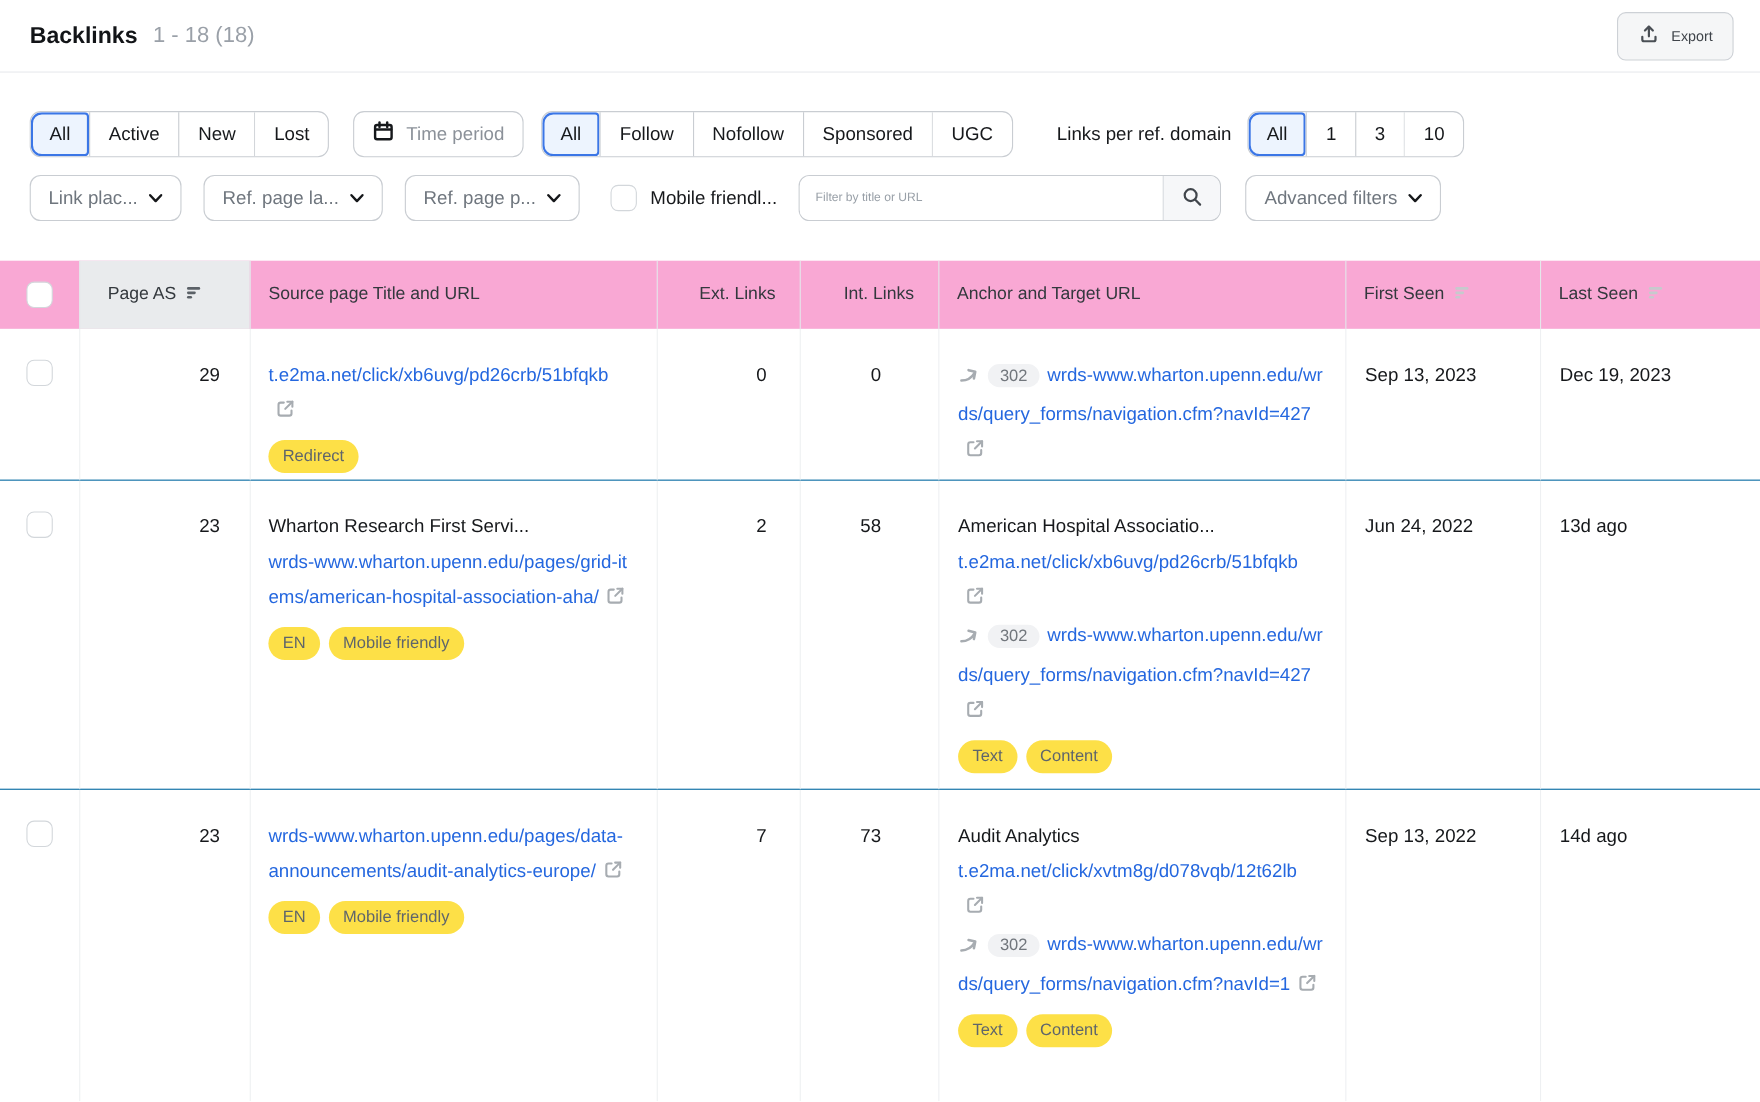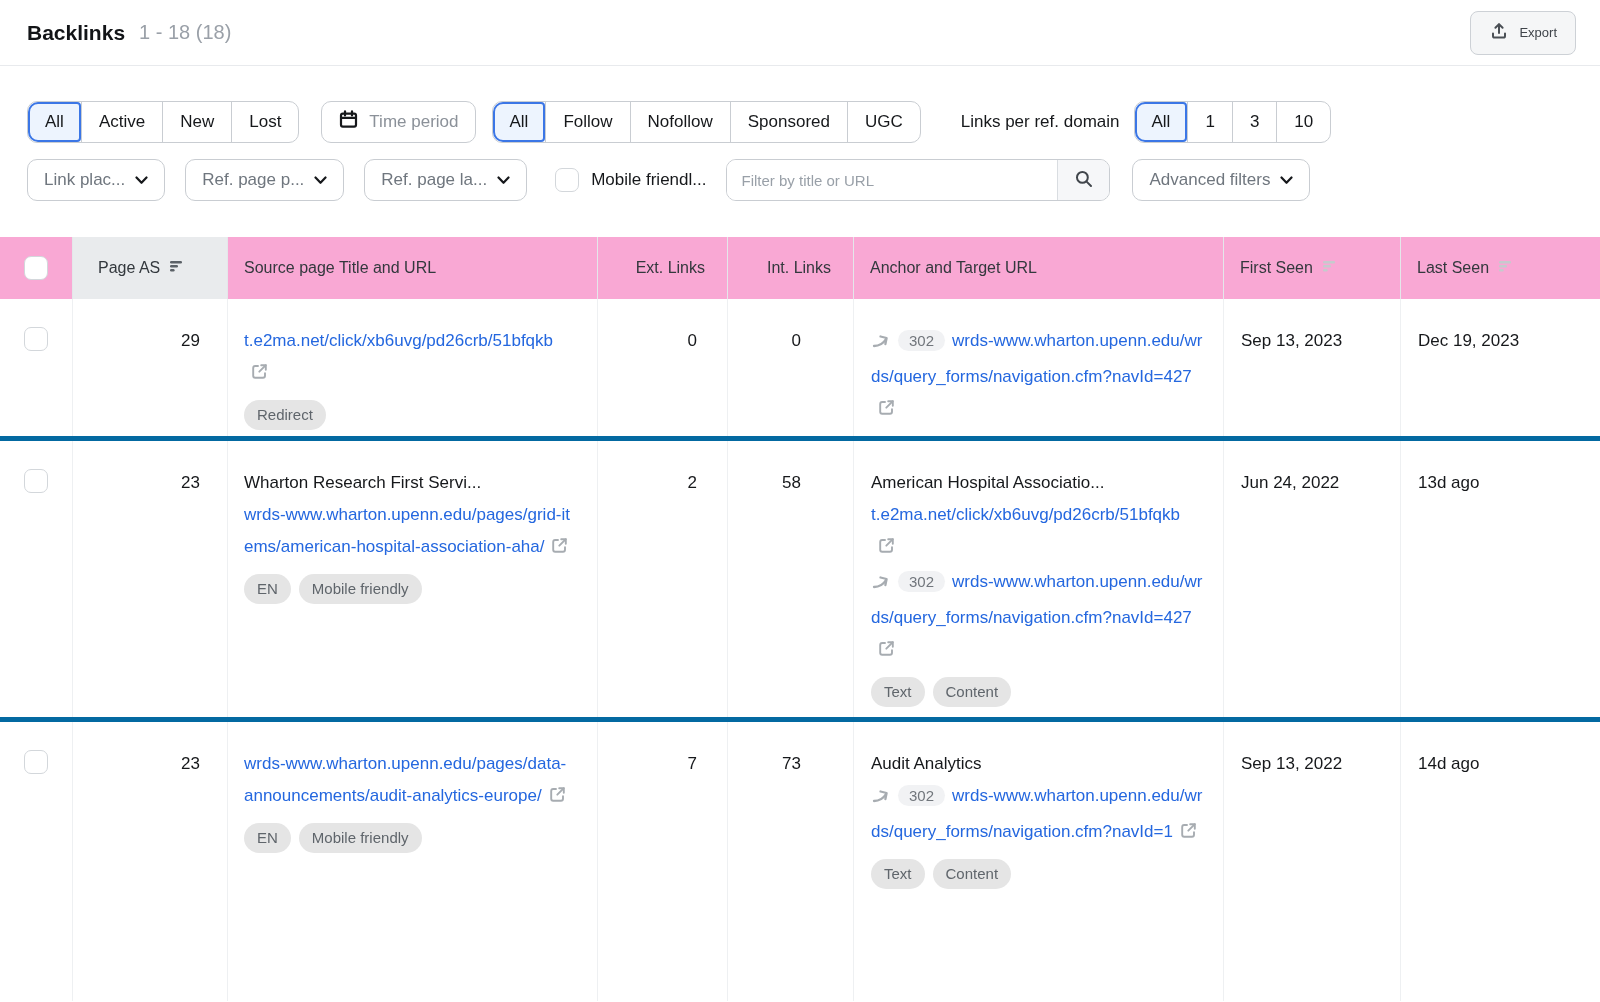--- a/index.html
+++ b/index.html
@@ -20,51 +20,51 @@
   .seg .opt { padding:0 17px; display:flex; align-items:center; font-size:17px; border-left:1px solid #c9cdd2; cursor:pointer; color:#16181b; }
   .seg .opt:first-child { border-left:none; border-radius:10px 0 0 10px; }
   .seg .opt:last-child { border-radius:0 10px 10px 0; }
   .seg .opt.sel { background:#edf4fe; box-shadow:inset 0 0 0 2px #3b76e6; border-radius:10px 4px 4px 10px; border-left-color:transparent; }
   .btn { height:42px; border:1px solid #c9cdd2; border-radius:10px; background:#fff; display:flex; align-items:center; gap:10px; padding:0 16px; font-size:17px; cursor:pointer; font-family:inherit; }
   .gray-text { color:#8b9199; }
   .dd-text { color:#6f767e; }
   .lbl { font-size:17px; color:#16181b; }
   .checkbox { display:inline-block; width:24px; height:24px; border:1.5px solid #d3d7db; border-radius:7px; background:#fff; cursor:pointer; flex:none; }
   .searchbox { width:384px; height:42px; border:1px solid #c9cdd2; border-radius:10px; display:flex; overflow:hidden; background:#fff; }
-  .searchbox input { flex:1; border:none; outline:none; padding:0 14px; font-size:15px; font-family:inherit; color:#000000; min-width:0; }
+  .searchbox input { flex:1; border:none; outline:none; padding:0 14px; font-size:11px; font-family:inherit; color:#000000; min-width:0; }
   .searchbox input::placeholder { color:#99a0a8; }
   .search-btn { width:52px; border:none; border-left:1px solid #d9dde1; background:#f6f7f9; display:flex; align-items:center; justify-content:center; cursor:pointer; }
 
   .ml22{margin-left:22px;} .ml16{margin-left:16px;} .ml40{margin-left:40px;} .ml14{margin-left:14px;}
   .ml20{margin-left:20px;} .ml28{margin-left:28px;} .ml12{margin-left:12px;}
 
   
   .table { margin-top:36px; }
   .trow { display:grid; grid-template-columns:72px 155px 370px 130px 126px 370px 177px 200px; }
   .thead { background:#f9a8d4; height:62px; font-size:16px; color:#33383d; }
   .thead .c { display:flex; align-items:center; gap:9px; border-left:1px solid #e4e7ea; padding-left:16px; cursor:pointer; }
   .thead .c:first-child { border-left:none; justify-content:center; padding-left:0; cursor:default; }
   .thead .c.pageas { background:#e9ebed; padding-left:25px; }
   .thead .c.num-h { justify-content:flex-end; padding-right:22px; }
   .body-row { background:#fff; }
-  .body-row + .body-row { border-top:5px solid #0369a1; }
+  .body-row + .body-row { border-top:1px solid #0369a1; }
   .r1 { height:137px; } .r2 { height:281px; } .r3 { height:284px; }
   .body-row .c { border-left:1px solid #eef0f2; padding-top:26px; font-size:17px; line-height:32px; overflow:hidden; }
   .body-row .c:first-child { border-left:none; display:flex; justify-content:center; padding-top:28px; }
   .pageas-val { text-align:right; padding-right:27px; }
   .ext-val { text-align:right; padding-right:30px; }
   .int-val { text-align:right; padding-right:52px; }
   .src-cell { padding-left:16px; padding-right:22px; }
   .anchor-cell { padding-left:17px; padding-right:20px; }
   .date-cell { padding-left:17px; }
   .row-title { white-space:nowrap; overflow:hidden; text-overflow:clip; color:#16181b; }
   .flow { line-height:32px; }
   a.link { color:#2467df; text-decoration:none; word-break:break-all; cursor:pointer; }
   .pills { margin-top:8px; display:flex; gap:8px; flex-wrap:wrap; }
-  .pill { background:#e5e5e5; color:#5f656b; font-size:15px; line-height:30px; height:30px; padding:0 13px; border-radius:15px; display:inline-block; white-space:nowrap; }
+  .pill { background:#fde047; color:#5f656b; font-size:15px; line-height:30px; height:30px; padding:0 13px; border-radius:15px; display:inline-block; white-space:nowrap; }
   .code-pill { background:#f1f2f4; color:#71767c; font-size:15px; line-height:26px; padding:2px 11px; border-radius:15px; margin:0 7px 0 6px; white-space:nowrap; }
   .icon { flex:none; display:inline-block; }
   .inline-ic { vertical-align:-3px; margin-left:6px; }
   .arrow-ic { vertical-align:-4px; }
 </style>
 </head>
 <body>
 
 <div class="page">
 
@@ -120,29 +120,29 @@
   <div class="filters2">
     <button class="btn">
       <span class="dd-text">Link plac...</span>
       <span class="icon">
         <svg width="13" height="9" viewBox="0 0 13 9" fill="none" stroke="#16181b" stroke-width="2.2" stroke-linecap="round" stroke-linejoin="round">
             <path d="M1.5 1.5 L6.5 6.8 L11.5 1.5"></path>
           </svg>
       </span>
     </button>
     <button class="btn ml20">
-      <span class="dd-text">Ref. page p...</span>
+      <span class="dd-text">Ref. page la...</span>
       <span class="icon">
         <svg width="13" height="9" viewBox="0 0 13 9" fill="none" stroke="#16181b" stroke-width="2.2" stroke-linecap="round" stroke-linejoin="round">
             <path d="M1.5 1.5 L6.5 6.8 L11.5 1.5"></path>
           </svg>
       </span>
     </button>
     <button class="btn ml20">
-      <span class="dd-text">Ref. page la...</span>
+      <span class="dd-text">Ref. page p...</span>
       <span class="icon">
         <svg width="13" height="9" viewBox="0 0 13 9" fill="none" stroke="#16181b" stroke-width="2.2" stroke-linecap="round" stroke-linejoin="round">
             <path d="M1.5 1.5 L6.5 6.8 L11.5 1.5"></path>
           </svg>
       </span>
     </button>
     <span class="checkbox ml28"></span>
     <span class="lbl ml12">Mobile friendl...</span>
     <div class="searchbox ml20">
       <input type="text" placeholder="Filter by title or URL" style="">
@@ -302,20 +302,25 @@
               </svg></span></p>
         <div class="pills">
             <span class="pill">EN</span>
             <span class="pill">Mobile friendly</span>
           </div>
       </div>
       <div class="c ext-val">7</div>
       <div class="c int-val">73</div>
       <div class="c anchor-cell">
         <div class="row-title">Audit Analytics</div>
+        <p class="flow"><a class="link">t.e2ma.net/click/xvtm8g/d078vqb/12t62lb</a><span class="icon inline-ic"><svg width="19" height="19" viewBox="0 0 19 19" fill="none" stroke="#a7acb1" stroke-width="1.9" stroke-linecap="round" stroke-linejoin="round">
+                <path d="M8 4 H5.2 C4.1 4 3.2 4.9 3.2 6 v7.8 c0 1.1 .9 2 2 2 H13 c1.1 0 2-.9 2-2 V11.2"></path>
+                <path d="M9.3 9.7 L15.8 3.2"></path>
+                <path d="M11.2 3.2 H15.8 V7.8"></path>
+              </svg></span></p>
         <p class="flow"><span class="icon arrow-ic"><svg width="21" height="19" viewBox="0 0 21 19" fill="none" stroke="#a7acb1" stroke-width="2.3" stroke-linecap="round" stroke-linejoin="round">
                 <path d="M3 15 C8.5 15 12 13 15 8"></path>
                 <path d="M9.5 5.5 L15.6 7 L14.4 13"></path>
               </svg></span><span class="code-pill">302</span><a class="link">wrds-www.wharton.upenn.edu/wrds/query_forms/navigation.cfm?navId=1</a><span class="icon inline-ic"><svg width="19" height="19" viewBox="0 0 19 19" fill="none" stroke="#a7acb1" stroke-width="1.9" stroke-linecap="round" stroke-linejoin="round">
                 <path d="M8 4 H5.2 C4.1 4 3.2 4.9 3.2 6 v7.8 c0 1.1 .9 2 2 2 H13 c1.1 0 2-.9 2-2 V11.2"></path>
                 <path d="M9.3 9.7 L15.8 3.2"></path>
                 <path d="M11.2 3.2 H15.8 V7.8"></path>
               </svg></span></p>
         <div class="pills">
             <span class="pill">Text</span>

